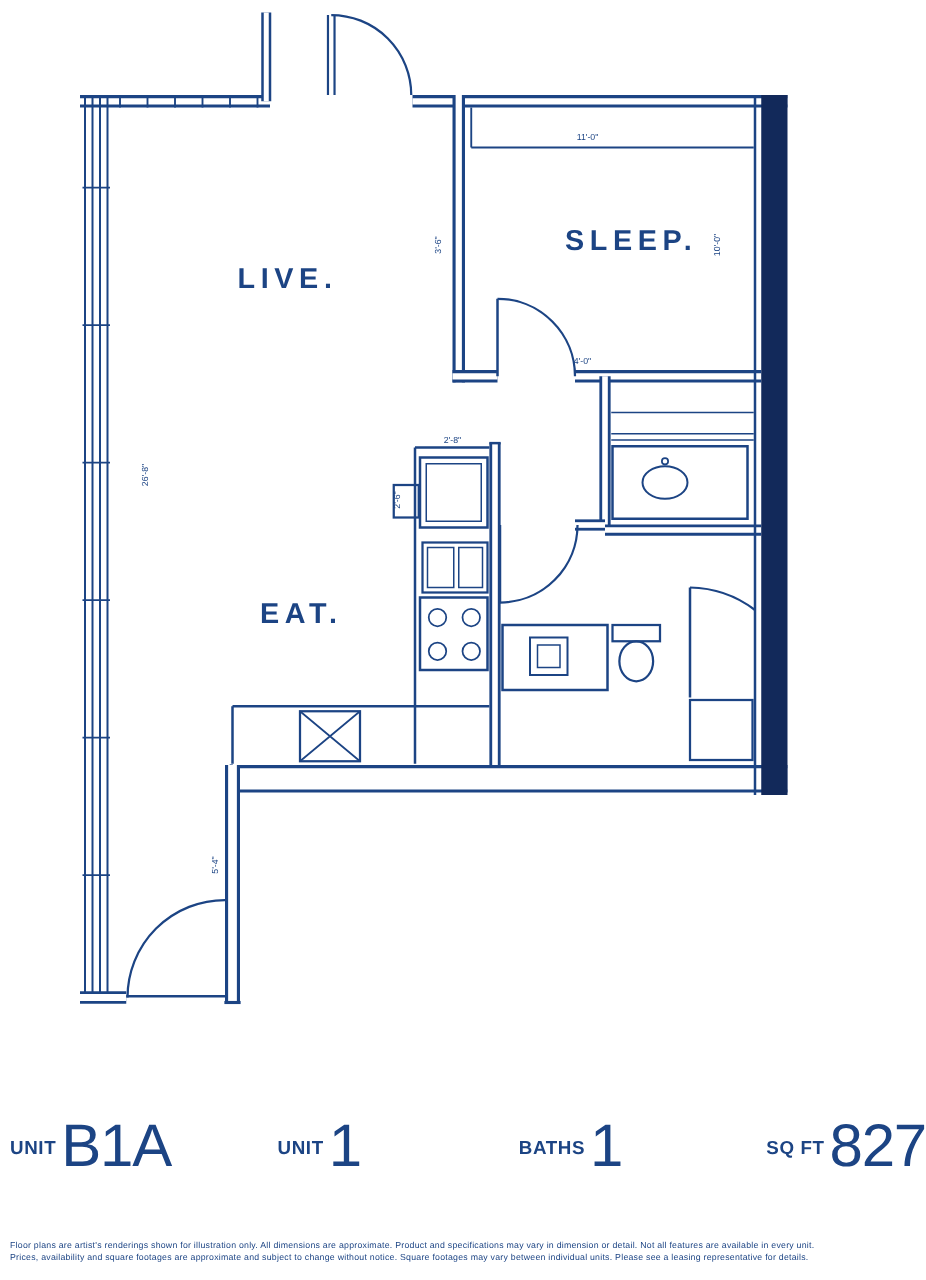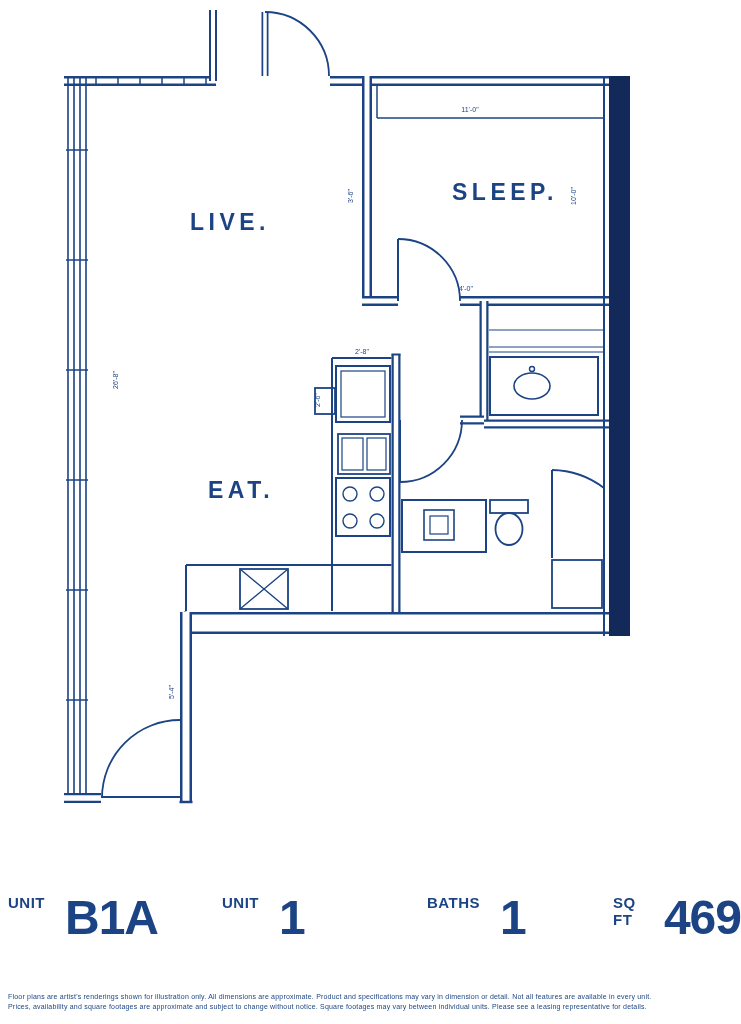--- a/index.html
+++ b/index.html
@@ -7,26 +7,26 @@
   body {
     width:741px; height:1024px; position:relative; overflow:hidden;
     background:var(--bg); font-family:"Liberation Sans", sans-serif; color:var(--ink);
   }
   #plan-wrap { position:absolute; top:0; left:0; width:741px; height:860px; }
   svg { display:block; color:var(--ink); }
   .room-label { font-family:"Liberation Sans",sans-serif; font-weight:700; font-size:23px;
                 letter-spacing:4.5px; fill:var(--ink); }
   .dim { font-family:"Liberation Sans",sans-serif; font-size:7px; fill:var(--ink); text-anchor:middle; }
   .stats-row { position:absolute; top:876px; left:0; width:741px; height:66px; }
-  .stat-group { position:absolute; bottom:0; display:flex; align-items:flex-start; gap:20px; }
+  .stat-group { position:absolute; bottom:0; display:flex; align-items:center; gap:4px; }
   .stat-group .lbl { font-size:15px; font-weight:700; letter-spacing:0.5px; color:var(--ink); }
-  .stat-group .val { font-size:48px; font-weight:700; letter-spacing:-1px; color:var(--ink); line-height:1; }
+  .stat-group .val { font-size:48px; font-weight:400; letter-spacing:-1px; color:var(--ink); line-height:1; }
   #stat-unit  { left:8px; }
   #stat-beds  { left:222px; }
-  #stat-baths { left:427px; }
+  #stat-baths { left:415px; }
   #stat-sqft  { left:613px; }
   .disclaimer { position:absolute; top:992px; left:8px; width:728px; }
   .disclaimer p { margin:0; font-size:7px; line-height:10px; letter-spacing:0.2px;
                   color:var(--ink); white-space:nowrap; overflow:hidden; }
 </style>
 </head>
 <body>
 
 <div id="plan-wrap">
   <svg id="plan-svg" width="741" height="860" viewBox="0 0 741 860" xmlns="http://www.w3.org/2000/svg">
@@ -173,20 +173,20 @@
   <div class="stat-group" id="stat-beds">
     <span class="lbl">UNIT</span>
     <span class="val">1</span>
   </div>
   <div class="stat-group" id="stat-baths">
     <span class="lbl">BATHS</span>
     <span class="val">1</span>
   </div>
   <div class="stat-group" id="stat-sqft">
     <span class="lbl">SQ FT</span>
-    <span class="val">469</span>
+    <span class="val">827</span>
   </div>
 </div>
 
 <div class="disclaimer">
   <p>Floor plans are artist's renderings shown for illustration only. All dimensions are approximate. Product and specifications may vary in dimension or detail. Not all features are available in every unit.</p>
   <p>Prices, availability and square footages are approximate and subject to change without notice. Square footages may vary between individual units. Please see a leasing representative for details.</p>
 </div>
 
 </body></html>

